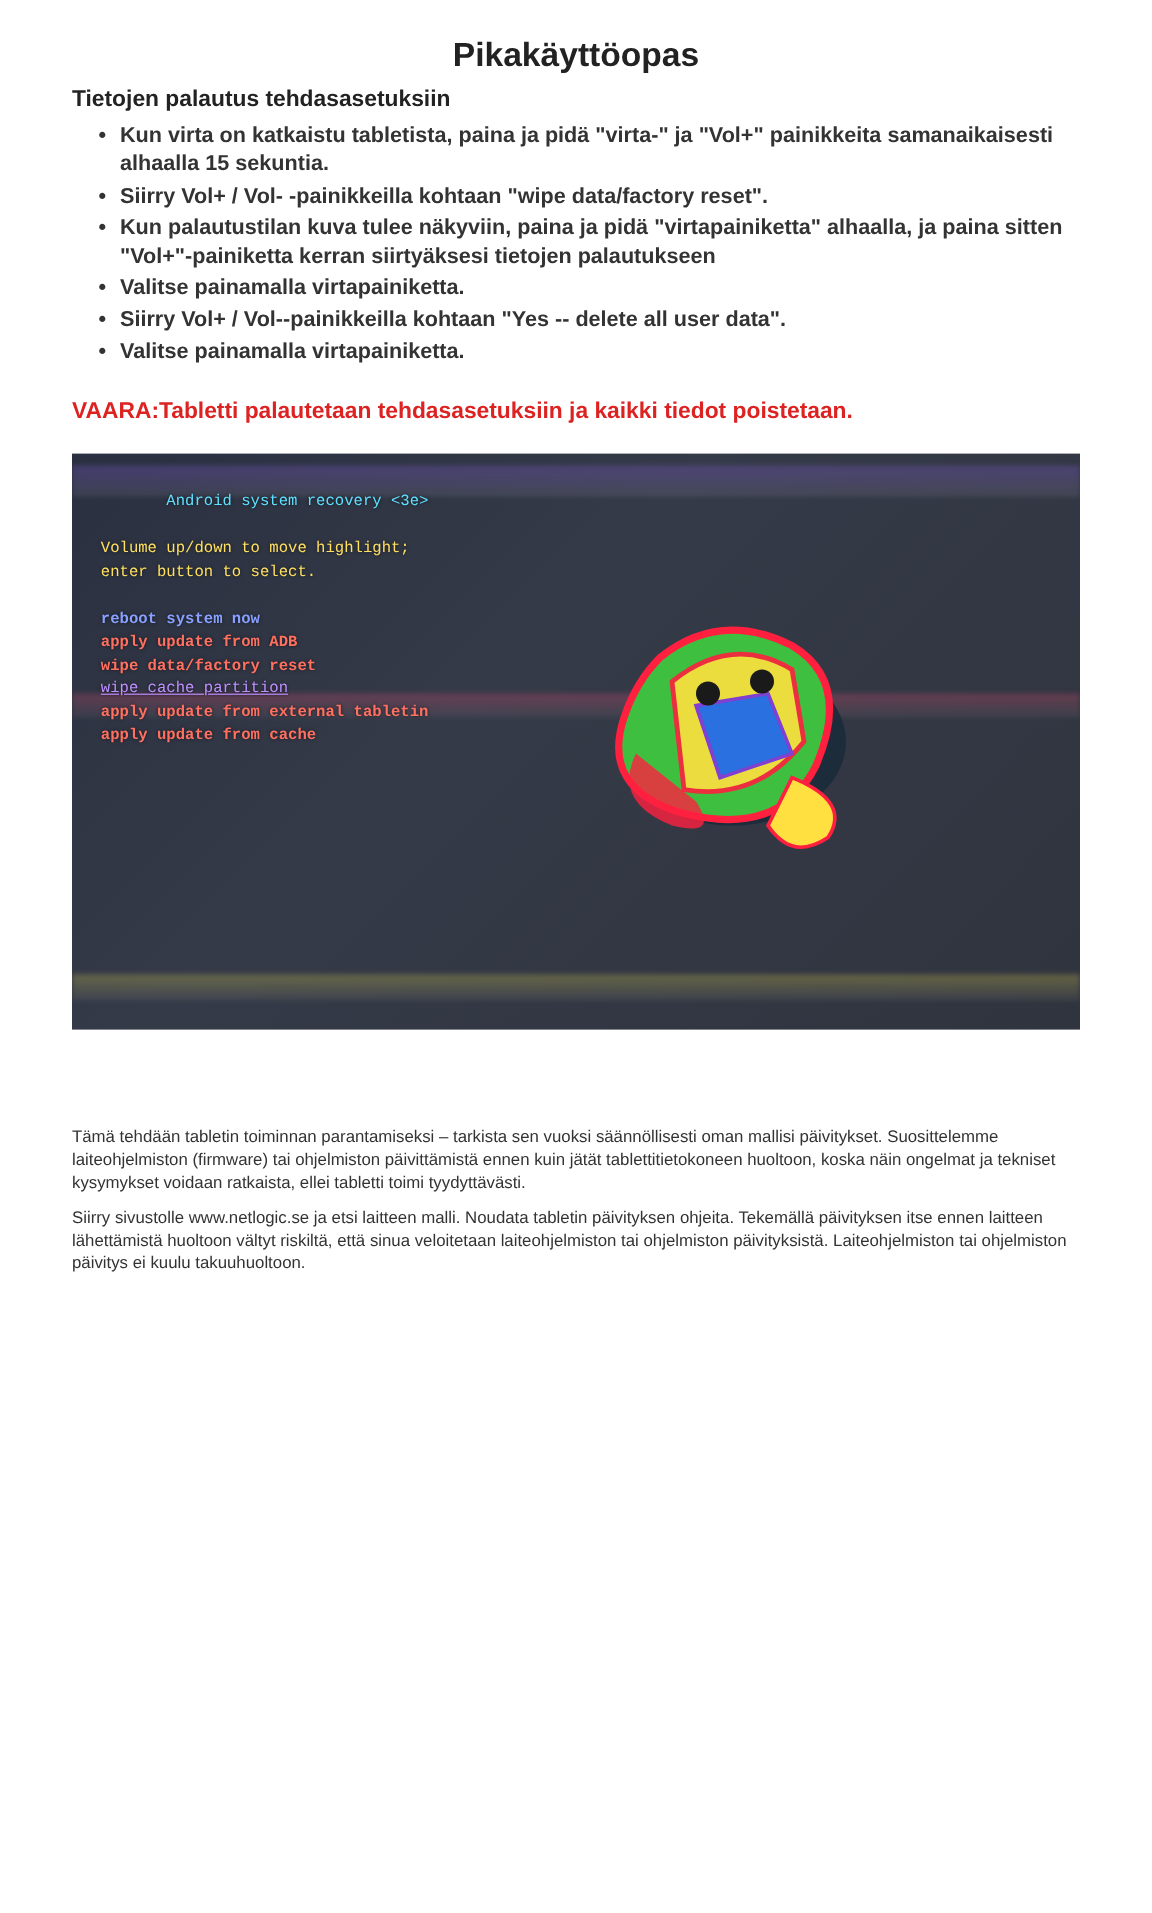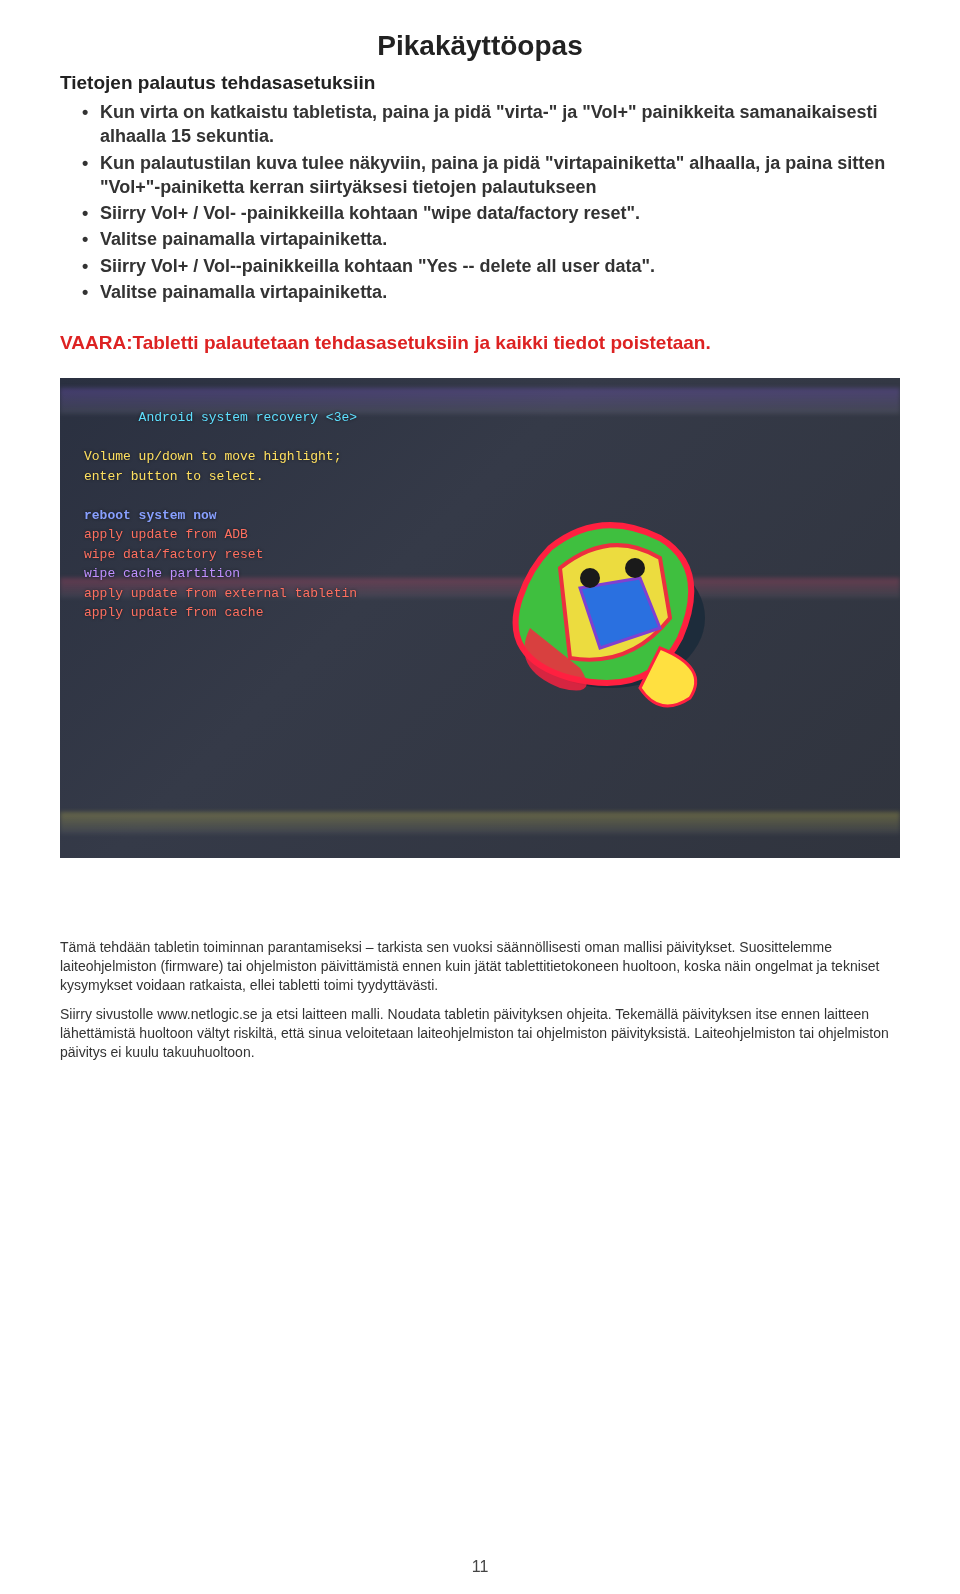--- a/index.html
+++ b/index.html
@@ -82,22 +82,22 @@
     top: 30px;
     left: 24px;
     font-family: "Courier New", monospace;
     font-size: 13px;
     line-height: 1.5;
   }
   .tline { white-space: pre; text-shadow: 0 0 3px rgba(0,0,0,0.6); }
   .c-cyan   { color: #5fe0ff; text-align: right; }
   .c-yellow { color: #ffe060; }
   .c-blue   { color: #88a0ff; font-weight: bold; }
-  .c-red    { color: #ff7060; }
-  .c-purple { color: #c090ff; }
+  .c-red    { color: #ff7060; font-weight: bold; }
+  .c-purple { color: #c090ff; text-decoration: underline; }
   .mascot {
     position: absolute;
     right: 160px;
     top: 90px;
     width: 280px;
     height: 260px;
   }
   .body-para {
     font-size: 14px;
     line-height: 1.35;
@@ -117,22 +117,22 @@
 <body>
 
 <div class="page">
 
   <div class="title">Pikakäyttöopas</div>
 
   <div class="section-heading">Tietojen palautus tehdasasetuksiin</div>
 
   <ul class="bullets">
     <li>Kun virta on katkaistu tabletista, paina ja pidä "virta-" ja "Vol+" painikkeita samanaikaisesti alhaalla 15 sekuntia.</li>
+    <li>Siirry Vol+ / Vol- -painikkeilla kohtaan "wipe data/factory reset".</li>
     <li>Kun palautustilan kuva tulee näkyviin, paina ja pidä "virtapainiketta" alhaalla, ja paina sitten "Vol+"-painiketta kerran siirtyäksesi tietojen palautukseen</li>
-    <li>Siirry Vol+ / Vol- -painikkeilla kohtaan "wipe data/factory reset".</li>
     <li>Valitse painamalla virtapainiketta.</li>
     <li>Siirry Vol+ / Vol--painikkeilla kohtaan "Yes -- delete all user data".</li>
     <li>Valitse painamalla virtapainiketta.</li>
   </ul>
 
   <div class="warning">VAARA:Tabletti palautetaan tehdasasetuksiin ja kaikki tiedot poistetaan.</div>
 
   <div class="screenshot">
     <div class="scanband sb1"></div>
     <div class="scanband sb2"></div>
@@ -161,14 +161,13 @@
         <circle cx="175" cy="100" r="10" fill="#1a1a1a"></circle>
         <path d="M70 160 Q50 200 100 220 Q140 230 120 200 Z" fill="#ff2040" opacity="0.8"></path>
         <path d="M200 180 Q250 200 230 230 Q200 250 180 220 Z" fill="#ffe040" stroke="#ff2040" stroke-width="3"></path>
       </svg>
     </div>
   </div>
 
   <p class="body-para">Tämä tehdään tabletin toiminnan parantamiseksi – tarkista sen vuoksi säännöllisesti oman mallisi päivitykset. Suosittelemme laiteohjelmiston (firmware) tai ohjelmiston päivittämistä ennen kuin jätät tablettitietokoneen huoltoon, koska näin ongelmat ja tekniset kysymykset voidaan ratkaista, ellei tabletti toimi tyydyttävästi.</p>
   <p class="body-para">Siirry sivustolle www.netlogic.se ja etsi laitteen malli. Noudata tabletin päivityksen ohjeita. Tekemällä päivityksen itse ennen laitteen lähettämistä huoltoon vältyt riskiltä, että sinua veloitetaan laiteohjelmiston tai ohjelmiston päivityksistä. Laiteohjelmiston tai ohjelmiston päivitys ei kuulu takuuhuoltoon.</p>
 
-  <div class="pagenum">11</div>
 </div>
 
 </body></html>

